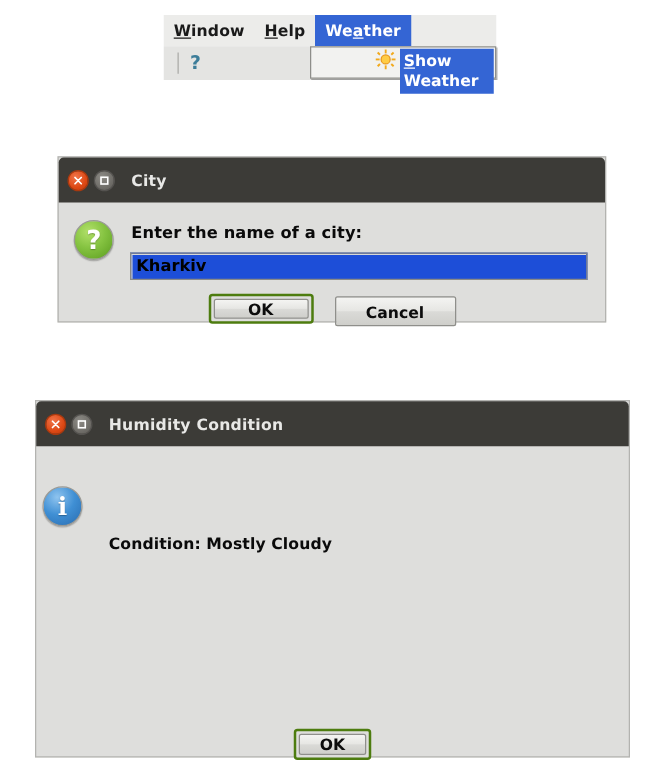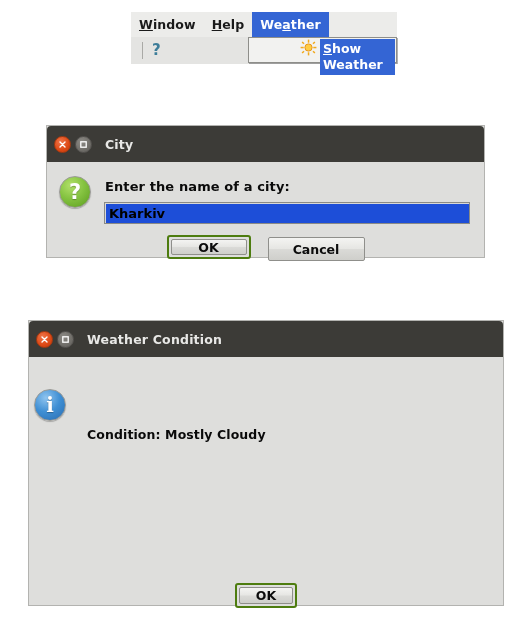--- a/index.html
+++ b/index.html
@@ -333,21 +333,21 @@
     <span class="win-btn close">
       <svg width="9" height="9" viewBox="0 0 9 9">
         <path d="M2 2 L7 7 M7 2 L2 7" stroke="#ffffff" stroke-width="1.4" stroke-linecap="round"></path>
       </svg>
     </span>
     <span class="win-btn max">
       <svg width="9" height="9" viewBox="0 0 9 9">
         <rect x="1.8" y="1.8" width="5.4" height="5.4" fill="none" stroke="#ffffff" stroke-width="1.3"></rect>
       </svg>
     </span>
-    <span class="title-text">Weather Condition</span>
+    <span class="title-text">Humidity Condition</span>
   </div>
 
   <div class="dlg-body" style="height:260px;">
     <div class="icon-i" style="position:absolute; left:5px; top:32px;">
       <span>i</span>
     </div>
 
     <div class="wc-text" style="position:absolute; left:58px; top:34px;">
       <div>Condition: Mostly Cloudy</div>
       

